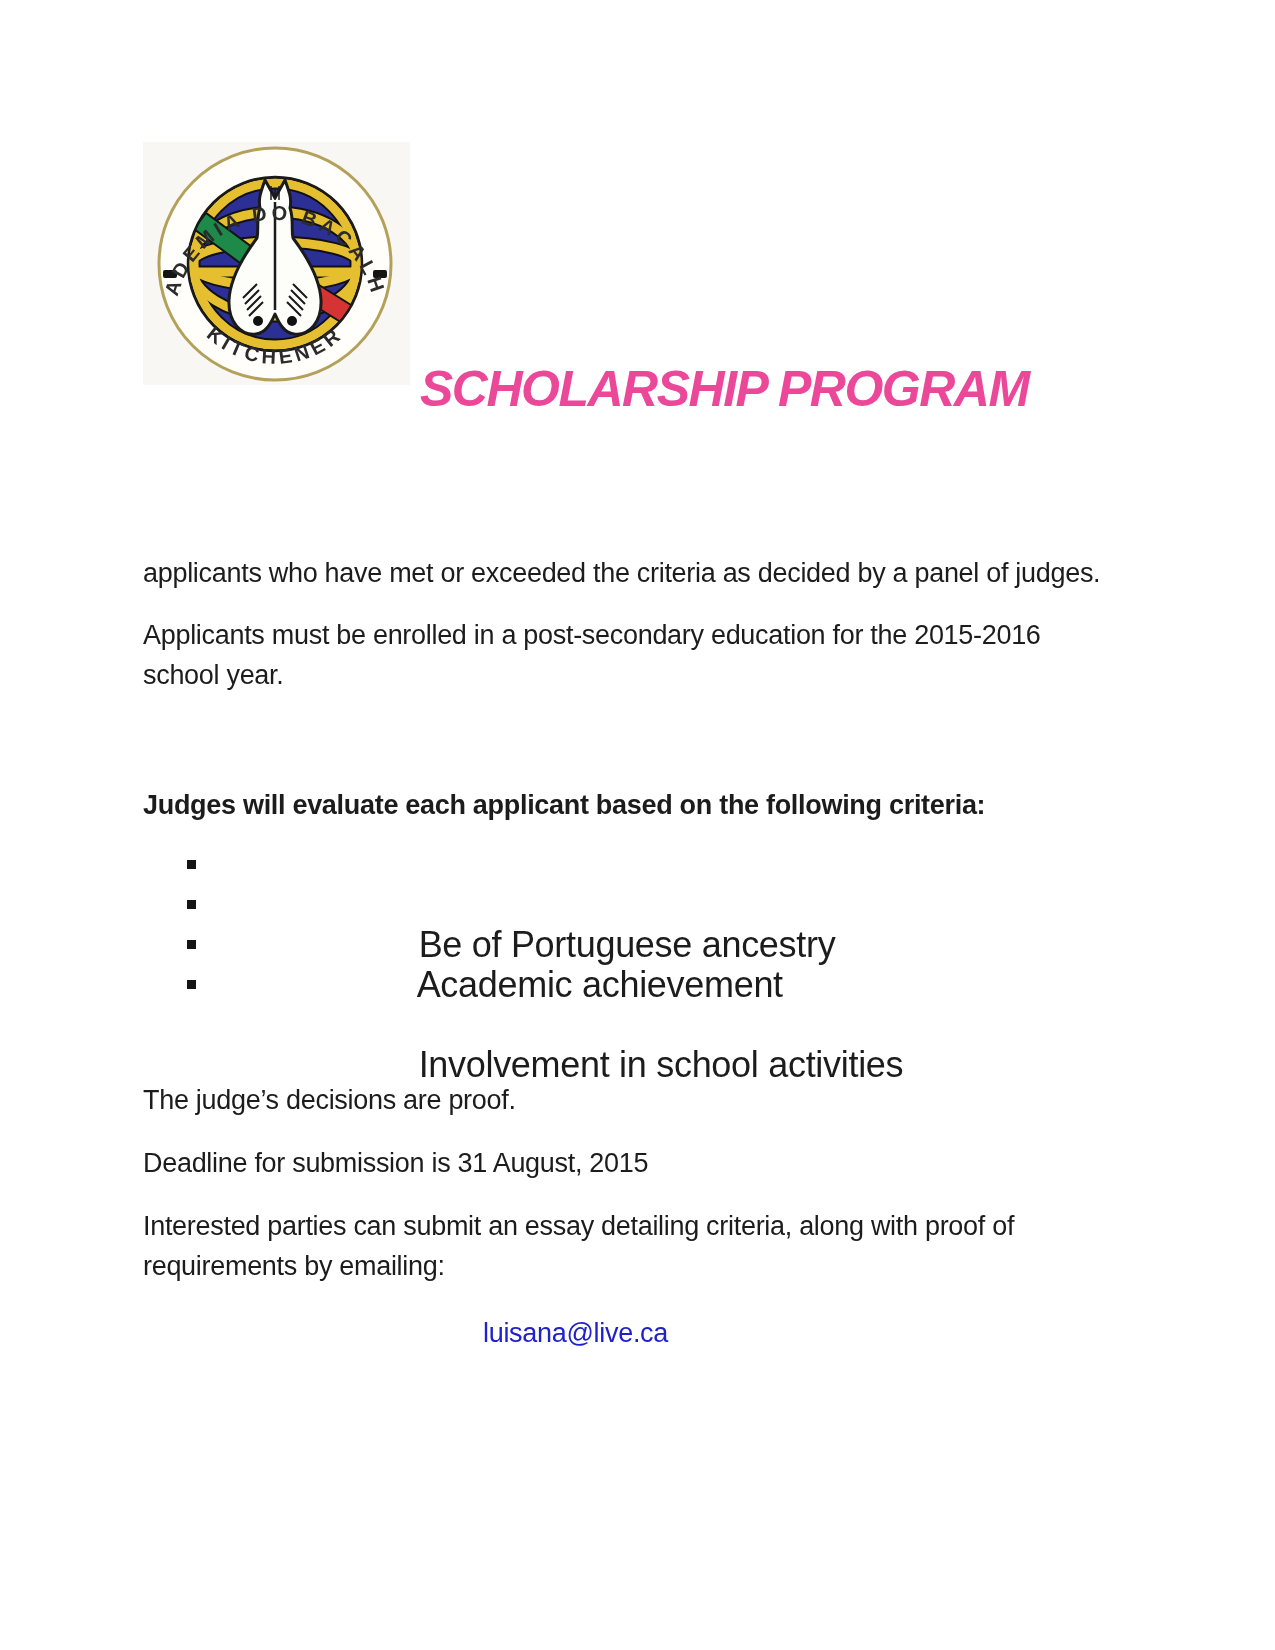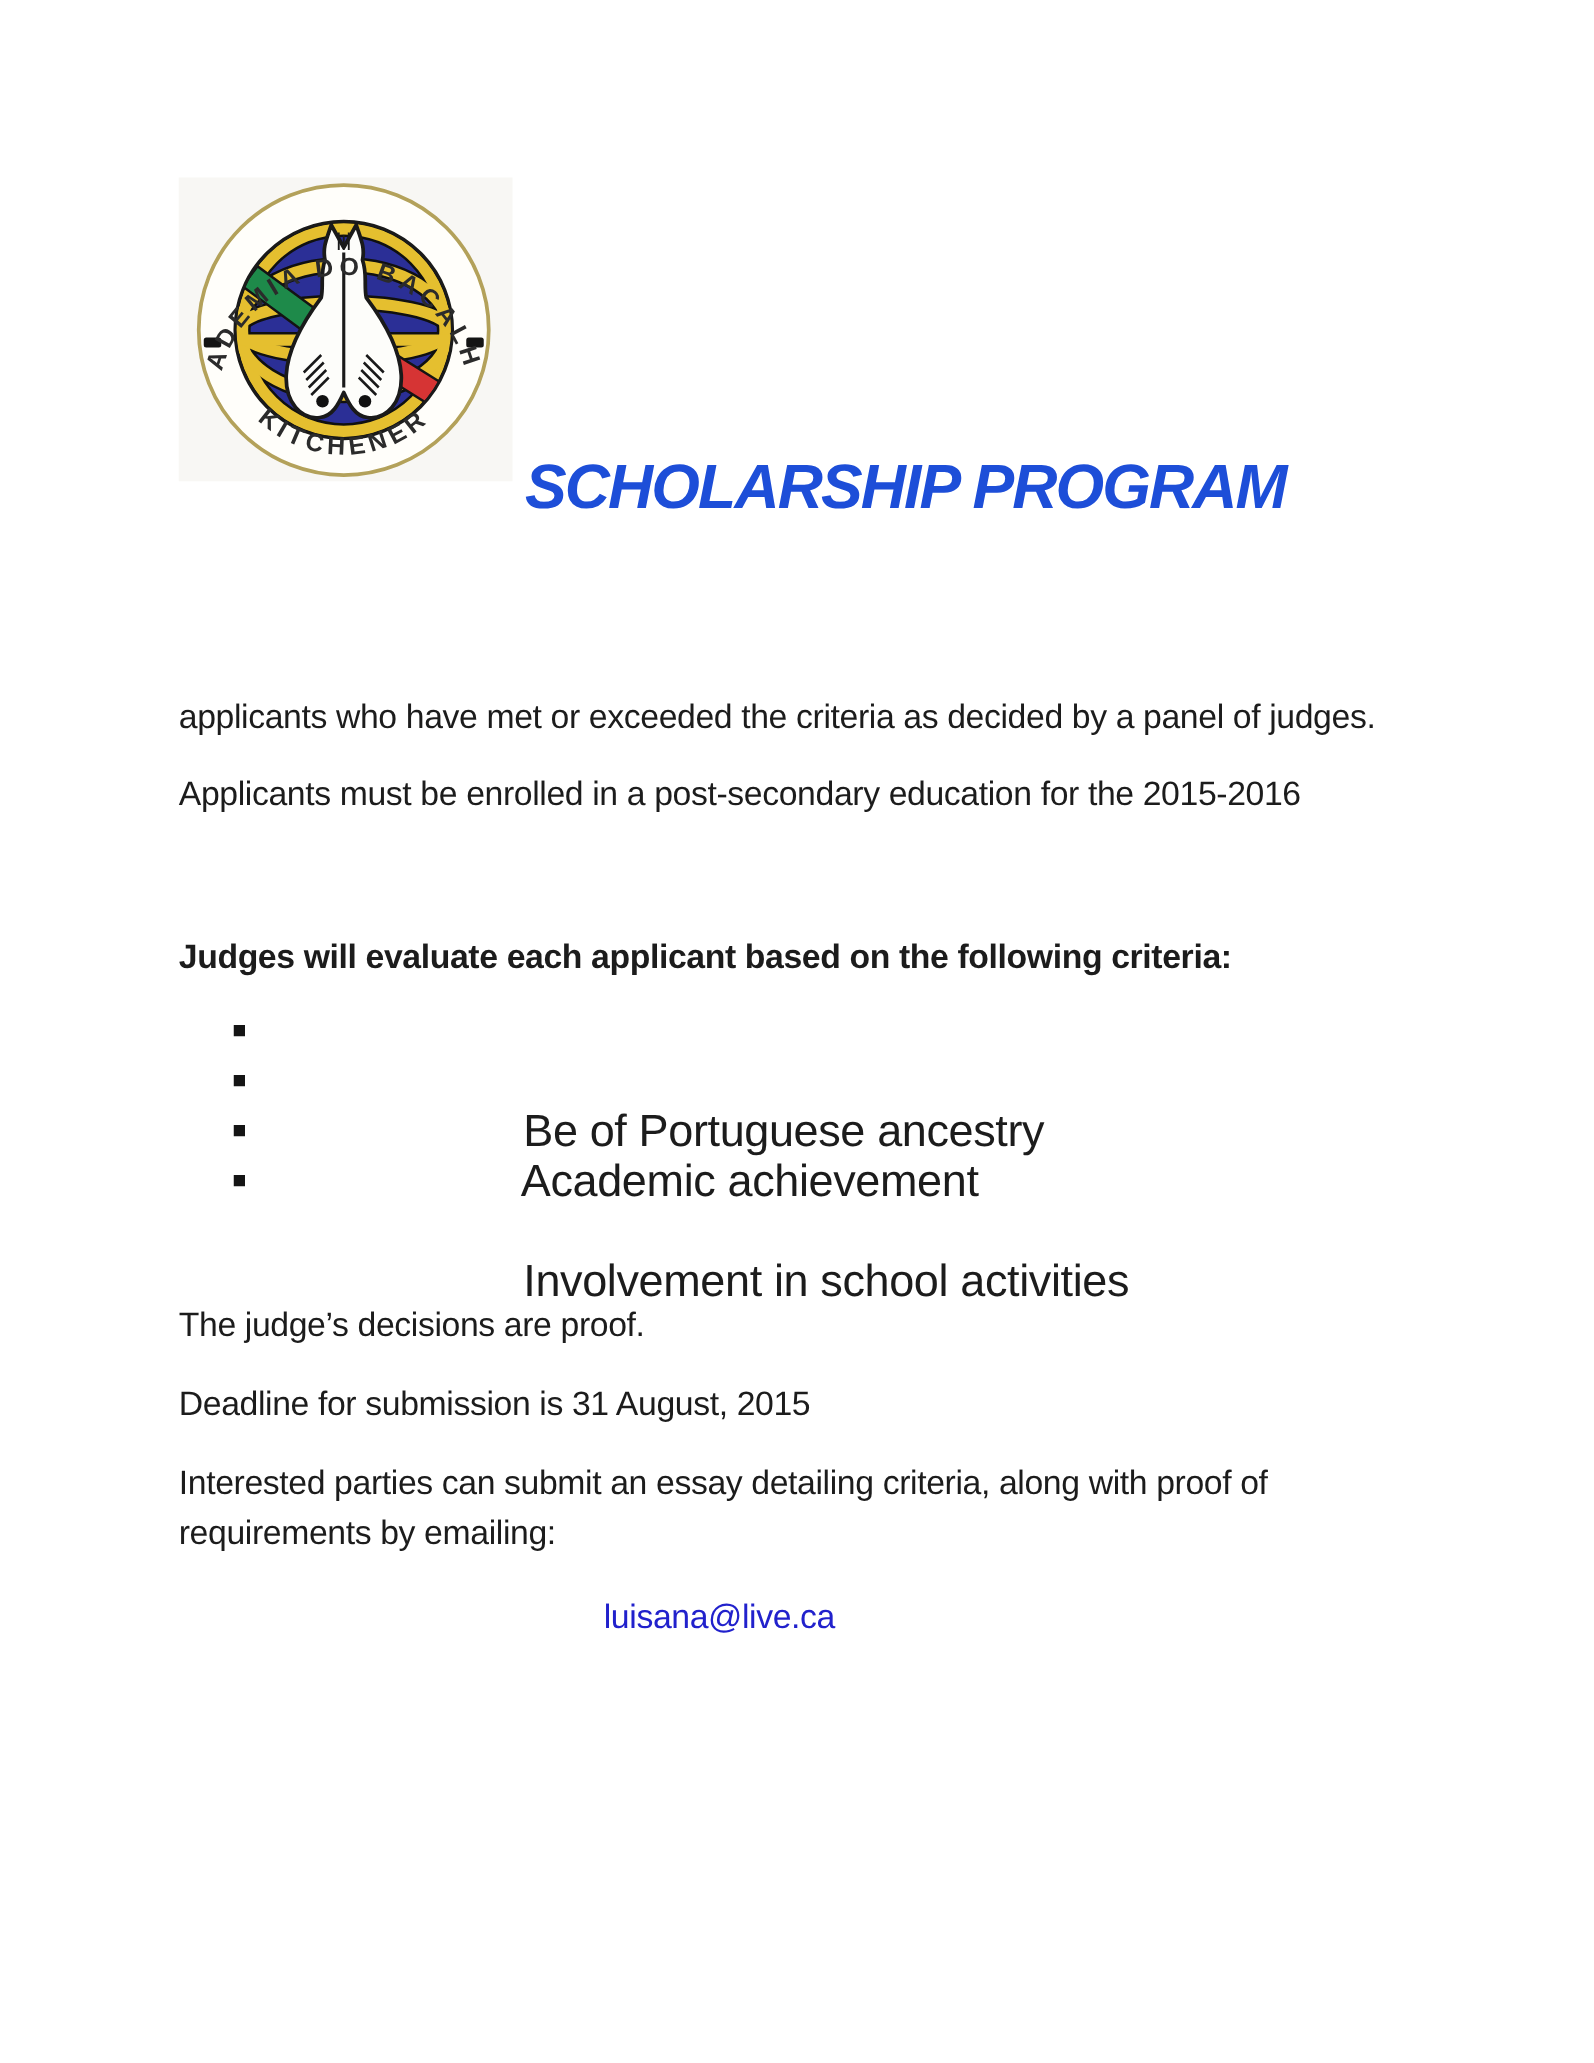--- a/index.html
+++ b/index.html
@@ -25,21 +25,21 @@
     width: 267px; height: 243px;
     background: #f8f7f4;
   }
   .logo-box svg { display: block; width: 267px; height: 243px; }
   .doc-title {
     position: absolute; left: 277px; top: 222px;
     margin: 0;
     font-size: 50px; line-height: 50px;
     font-weight: 700; font-style: italic;
     letter-spacing: -1.5px;
-    color: #1d4ed8;
+    color: #ec4899;
     white-space: pre;
   }
   .arc-text {
     font-family: "Liberation Sans", sans-serif;
     font-size: 20px; font-weight: 600;
     letter-spacing: 4px;
     fill: #2b2b2b;
   }
   
   .para { margin: 0; }
@@ -141,20 +141,21 @@
       </div>
       <h1 class="doc-title">SCHOLARSHIP PROGRAM</h1>
     </div>
 
     <div class="para p-intro">
       <div class="line">applicants who have met or exceeded the criteria as decided by a panel of judges.</div>
     </div>
 
     <div class="para p-enroll">
       <div class="line">Applicants must be enrolled in a post-secondary education for the 2015-2016</div>
+      <div class="line">school year.</div>
     </div>
 
     <div class="para p-heading">
       <div class="line">Judges will evaluate each applicant based on the following criteria:</div>
     </div>
 
     <div class="criteria-list">
       <div class="criteria-item">
         <span class="bullet-square"></span>
         <span>Be of Portuguese ancestry</span>

